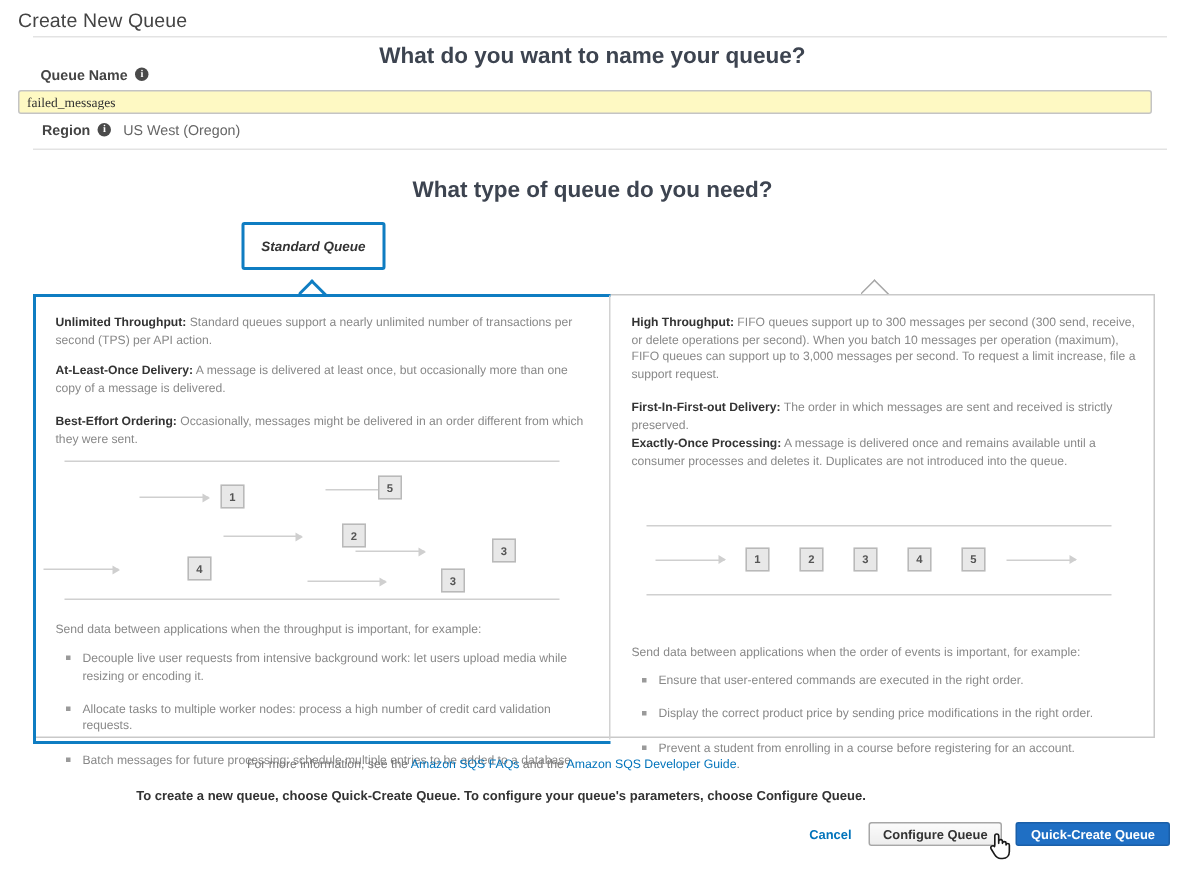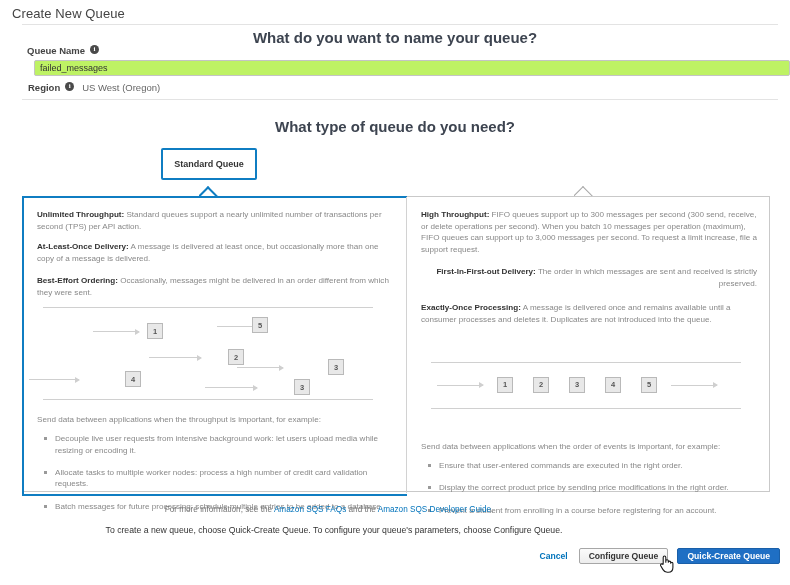--- a/index.html
+++ b/index.html
@@ -37,43 +37,44 @@
     font-size: 9.5px; font-weight: bold; color: #444;
     display: flex; align-items: flex-start; gap: 5px;
   }
   .info-icon {
     display: inline-block; width: 9px; height: 9px; border-radius: 50%;
     background: #4a4a4a; color: #fff; font-size: 7px; font-weight: bold;
     line-height: 9px; text-align: center; font-style: normal;
     font-family: "Liberation Serif", serif;
   }
   .name-input {
-    position: absolute; left: 34px; top: 60px; width: 756px; height: 16px;
-    border: 1px solid #c4c4c4; border-radius: 2px; background: #bef264;
-    font-family: Liberation Sans, sans-serif;
+    position: absolute; left: 12px; top: 60px; width: 756px; height: 16px;
+    border: 1px solid #c4c4c4; border-radius: 2px; background: #fef9c3;
+    font-family: Liberation Serif, serif;
     font-size: 9px; color: #333; padding: 0 5px; outline: none;
   }
   .region-row {
     position: absolute; left: 28px; top: 82px;
     font-size: 9.5px; color: #444; display: flex; gap: 5px;
   }
   .region-label { font-weight: bold; }
   .region-value { font-weight: normal; color: #666; margin-left: 3px; }
   .name-rule {
     position: absolute; left: 22px; top: 99px; width: 756px;
     height: 1px; background: #e3e3e3;
   }
 
   
   .tab-btn {
     position: absolute; top: 148px; height: 32px; width: 96px;
     background: #fff; border-radius: 2px;
     font-size: 9px; font-weight: bold; color: #333;
     display: flex; align-items: center; justify-content: center;
     cursor: pointer;
+    font-style: italic;
   }
   #tab-standard { left: 161px; border: 2px solid #0f7dc2; }
   #tab-fifo     { left: 543px; border: 1px solid #9a9a9a; color: #444; }
 
   
   .panels {
     position: absolute; left: 22px; top: 196px;
     width: 748px; height: 296px;
     border: 1px solid #c9c9c9;
     background: #fff;
@@ -106,21 +107,21 @@
   .panel-divider {
     position: absolute; left: 383px; top: 0; width: 1px; height: 296px;
     background: #d2d2d2;
   }
 
   .feature { margin-bottom: 9px; font-size: 8.1px; line-height: 1.45; color: #888; }
   .feature b { color: #333; font-weight: bold; }
   #panel-standard .feature:nth-of-type(1) { }
   #panel-standard .feature:nth-of-type(2) { margin-bottom: 10px; }
   #panel-fifo .feature:nth-of-type(1) { margin-bottom: 10px; }
-  #panel-fifo .feature:nth-of-type(2) { margin-bottom: 13px; text-align: right; }
+  #panel-fifo .feature:nth-of-type(2) { margin-bottom: 1px; }
 
   
   .diagram { position: relative; }
   #diagram-standard { height: 100px; margin: 6px 0 8px 0; }
   #diagram-fifo { height: 62px; margin: 36px 0 18px 0; }
   .rail { position: absolute; height: 1px; background: #d0d0d0; }
   .msg-box {
     position: absolute; width: 16px; height: 16px;
     background: #e8e8e8; border: 1px solid #b9b9b9;
     font-size: 7.5px; font-weight: bold; color: #555;
@@ -146,21 +147,21 @@
   }
 
   
   .more-info {
     position: absolute; width: 658px; text-align: center; top: 505px;
     font-size: 8.2px; color: #777;
   }
   .more-info a { color: #0073bb; text-decoration: none; }
   .footer-instruction {
     position: absolute; width: 668px; text-align: center; top: 525px;
-    font-size: 8.7px; font-weight: normal; color: #333;
+    font-size: 8.7px; font-weight: bold; color: #333;
   }
 
   .actions {
     position: absolute; right: 10px; top: 548px;
     display: flex; align-items: center; gap: 9px;
   }
   .btn {
     font-family: Liberation Sans, sans-serif;
     font-size: 8.6px; font-weight: bold;
     border-radius: 2px; cursor: pointer; height: 16px;

